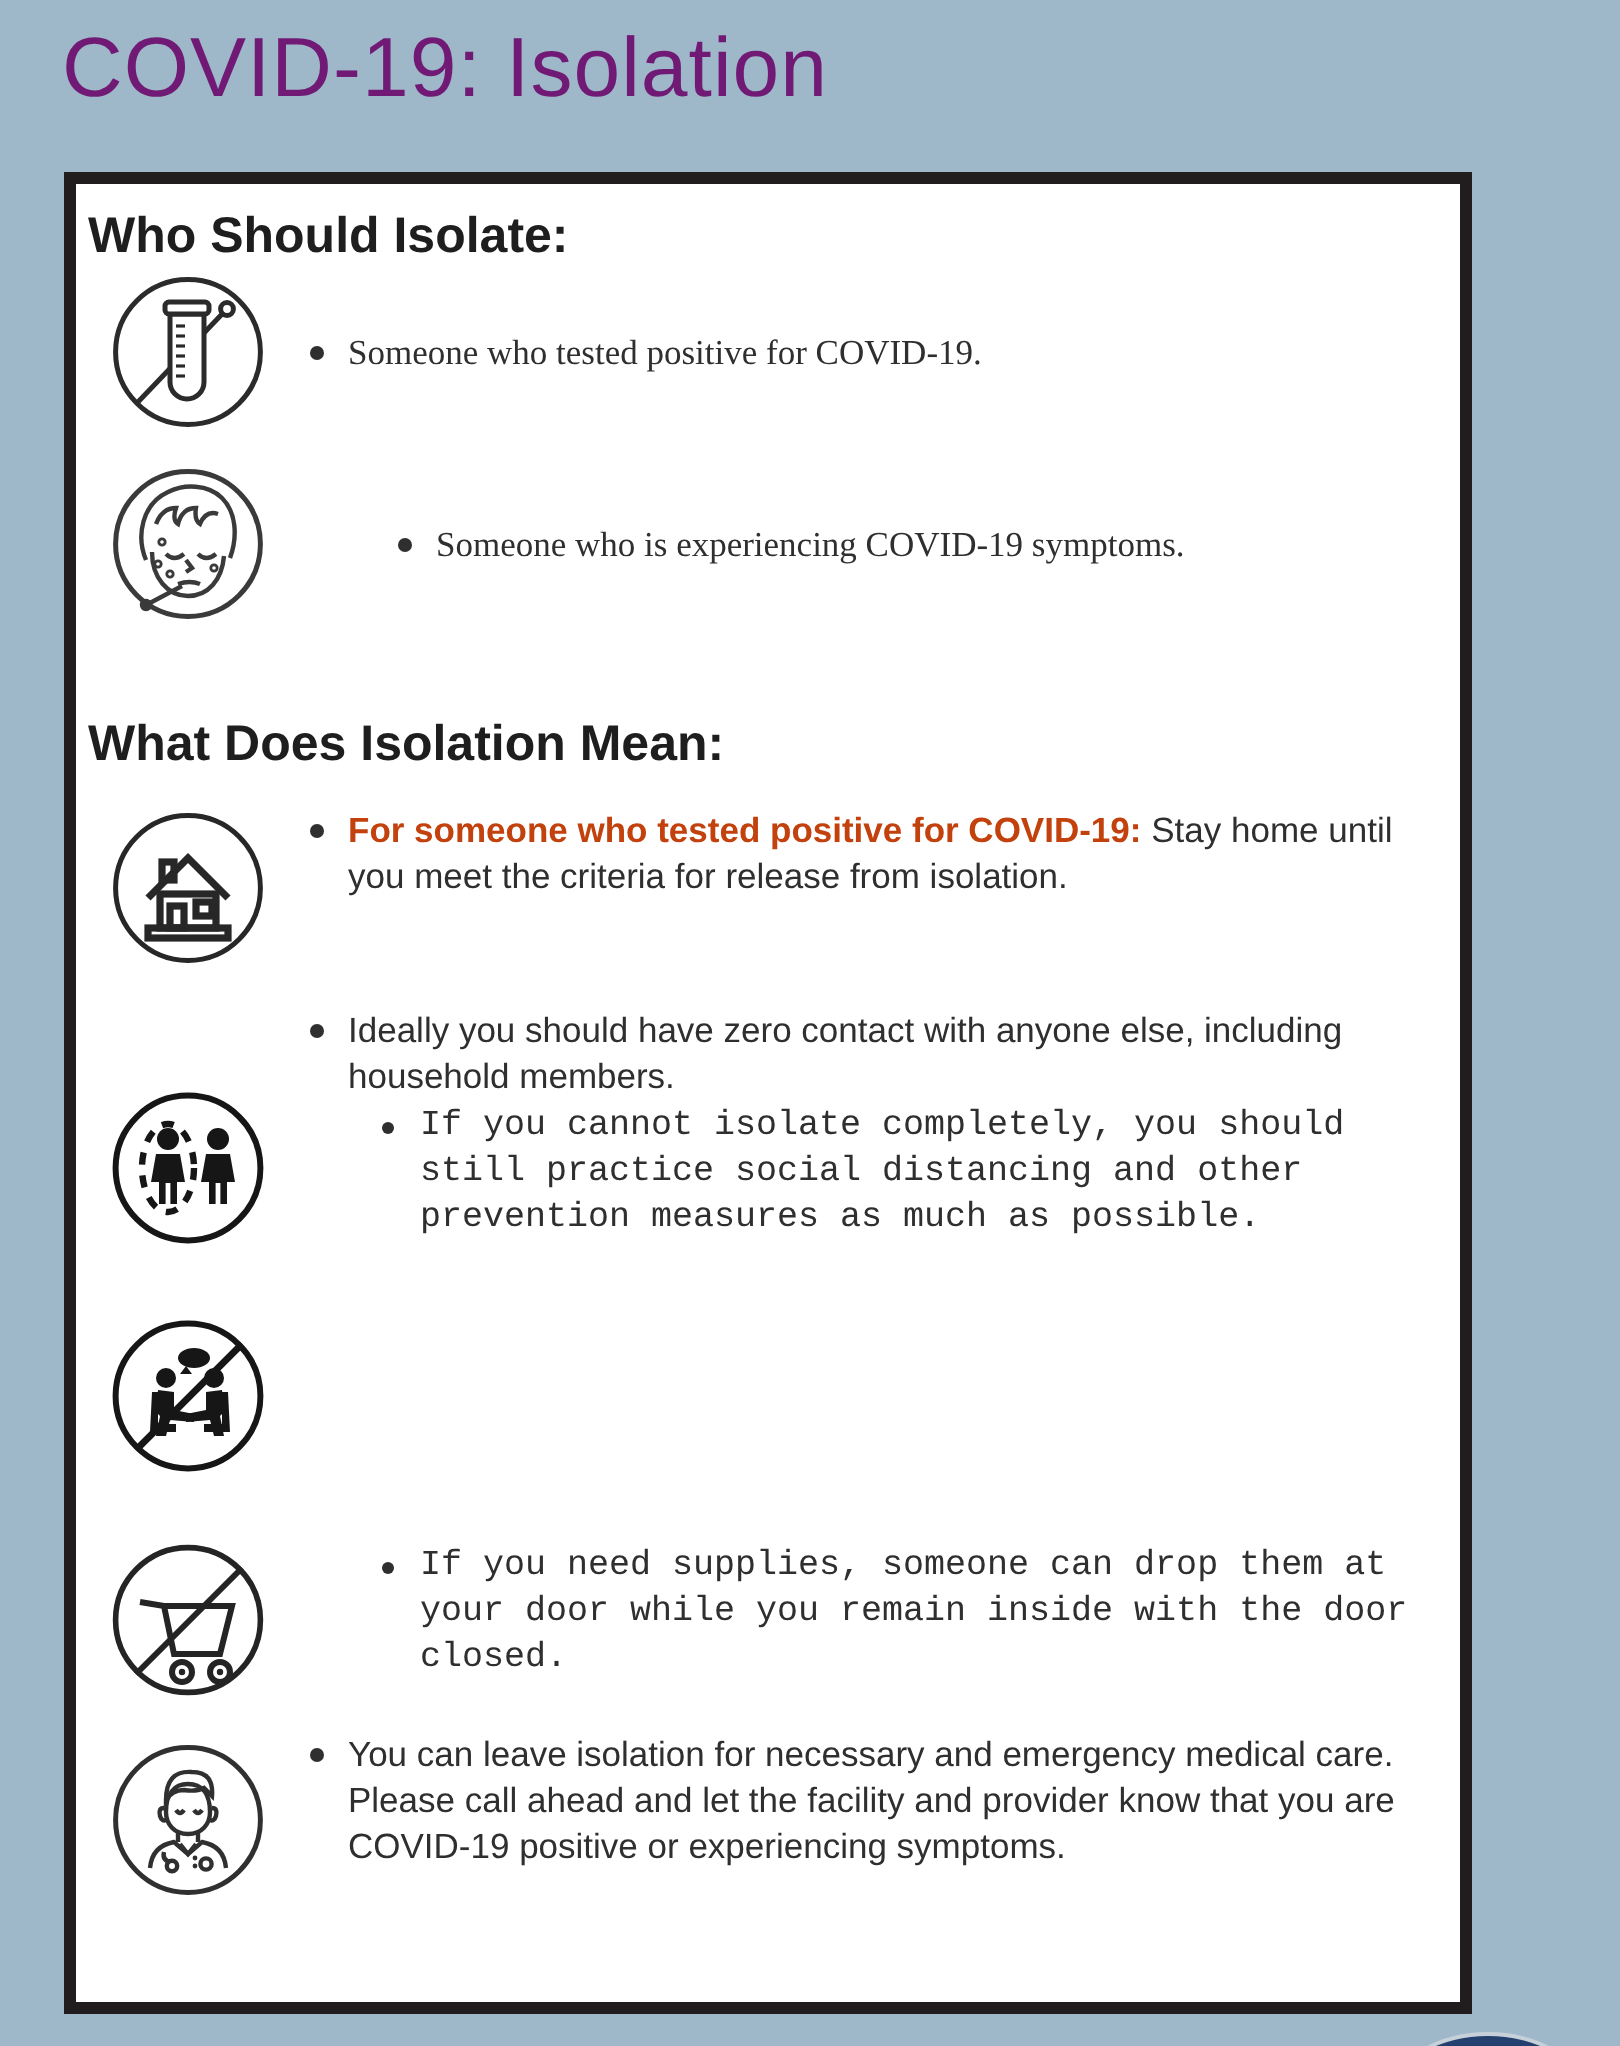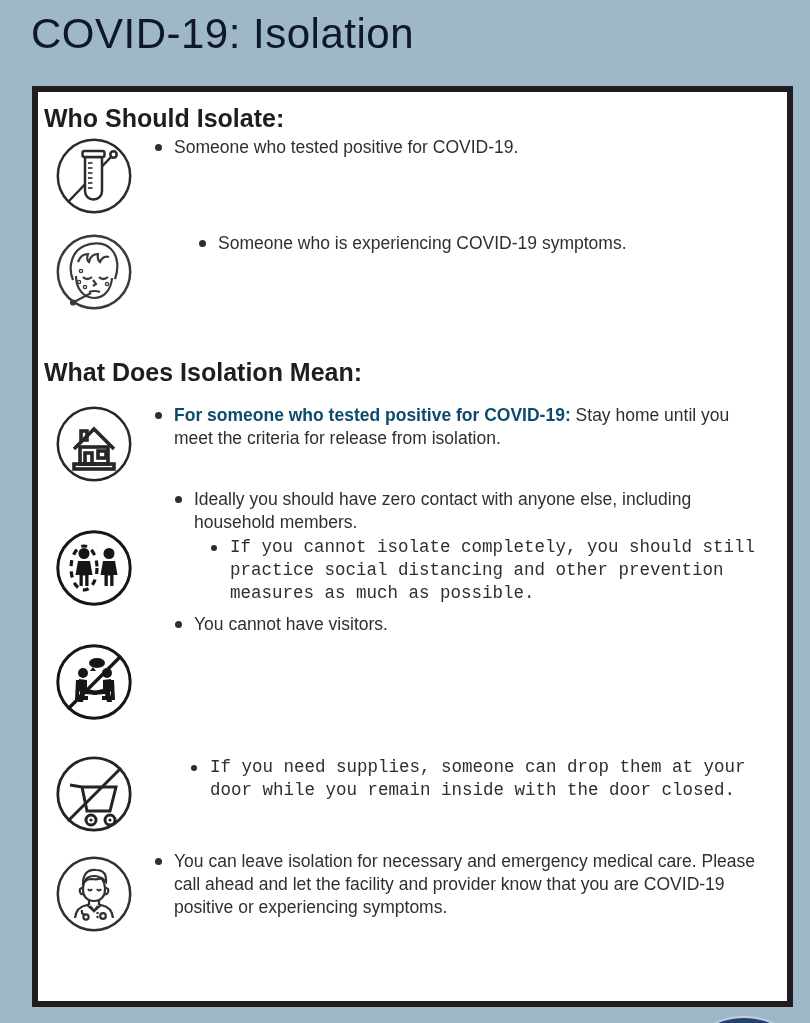--- a/index.html
+++ b/index.html
@@ -4,64 +4,64 @@
 <style>
   * { margin:0; padding:0; box-sizing:border-box; }
   html,body { width:810px; height:1023px; }
   body { font-family:"Liberation Sans", sans-serif; }
   .page {
     position:relative; width:810px; height:1023px;
     background:#9eb8c9; overflow:hidden;
   }
   .page-title {
     position:absolute; left:31px; top:10px;
-    font-size:42px; font-weight:400; color:#0f172a; letter-spacing:0.5px;
+    font-size:42px; font-weight:400; color:#701a75; letter-spacing:0.5px;
   }
   .content-box {
-    position:absolute; left:32px; top:86px; width:761px; height:921px;
+    position:absolute; left:32px; top:86px; width:704px; height:921px;
     background:#ffffff; border:6px solid #211d1e;
     padding:8px 12px 0 0;
   }
   .section-heading {
     font-size:25px; font-weight:bold; color:#1e1e1e;
     margin-left:6px; line-height:32px;
   }
   .heading-who { margin-top:2px; }
   .heading-what { margin-top:44px; }
   .row { display:flex; align-items:flex-start; }
   .icon-col {
     width:112px; flex-shrink:0;
     display:flex; flex-direction:column; align-items:center;
   }
   .icon { width:80px; height:80px; display:block; }
   .content { flex:1; padding-right:10px; color:#2f2f2f; }
-  .content.center { display:flex; min-height:80px; }
+  .content.center { display:flex; align-items:center; min-height:80px;font-family:Liberation Serif, serif; }
   ul { list-style:none; }
   li {
     position:relative; padding-left:24px;
     font-size:17.5px; line-height:23px; color:#2f2f2f;
   }
   li::before {
     content:""; position:absolute; left:5px; top:8px;
     width:7px; height:7px; border-radius:50%; background:#2f2f2f;
   }
   li + li { margin-top:3px; }
   ul.sub { margin-left:36px; margin-top:2px;font-family:Liberation Mono, monospace; }
   ul.sub li::before { width:6px; height:6px; top:9px; }
   .row-testtube { margin-top:2px; }
   .row-sickface { margin-top:16px;gap:44px; }
   .row-house { margin-top:16px; }
-  .row-contact { margin-top:4px;gap:20px; }
+  .row-contact { margin-top:20px; }
   .row-public { margin-top:32px; }
   .row-medical { margin-top:16px;justify-content:space-between; }
   .row-contact .icon-distancing { margin-top:40px; }
   .row-contact .icon-visitors { margin-top:34px; }
   .row-medical .icon-col { padding-top:4px; }
   .li-visitors { margin-top:8px; }
-  b { font-weight:bold; color:#0c4a6e; }
+  b { font-weight:bold; color:#c2410c; }
   .seal {
     position:absolute; left:698px; top:1016px; width:92px; height:56px;
     border-radius:50%; background:#24406e; border:2px solid #c6d0d8;
   }
 </style>
 </head>
 <body>
 
 <div class="page">
 
@@ -175,23 +175,20 @@
           <path d="M60 38 L57 38 L57 54 L48 54 L48 58 L61 58 Z" fill="#161616"></path>
           <line x1="14" y1="67" x2="67" y2="14" stroke="#161616" stroke-width="3.4"></line>
         </svg>
       </div>
       <div class="content">
         <ul>
           <li>Ideally you should have zero contact with anyone else, including household members.</li>
         </ul>
         <ul class="sub">
           <li>If you cannot isolate completely, you should still practice social distancing and other prevention measures as much as possible.</li>
-        </ul>
-        <ul>
-          <li class="li-visitors">You cannot have visitors.</li>
         </ul>
       </div>
     </div>
 
     <div class="row row-public">
       <div class="icon-col">
         <svg class="icon" viewBox="0 0 80 80">
           <g fill="none" stroke="#242424" stroke-width="3">
             <circle cx="40" cy="40" r="36.2" stroke-width="2.8"></circle>
             <path d="M16 31 L28 33 L62 33 L56 57 L33 57 L28 33"></path>

